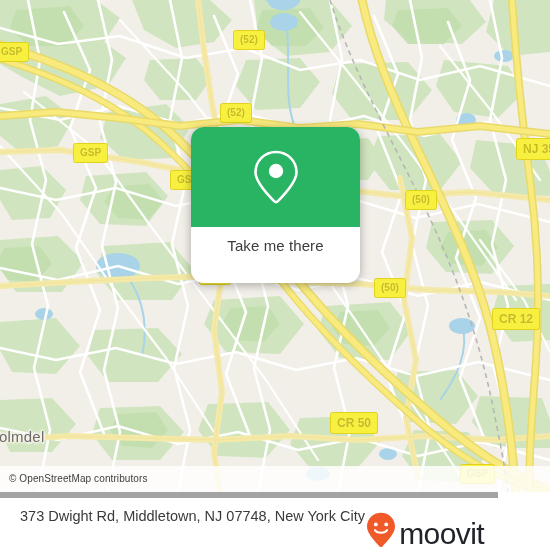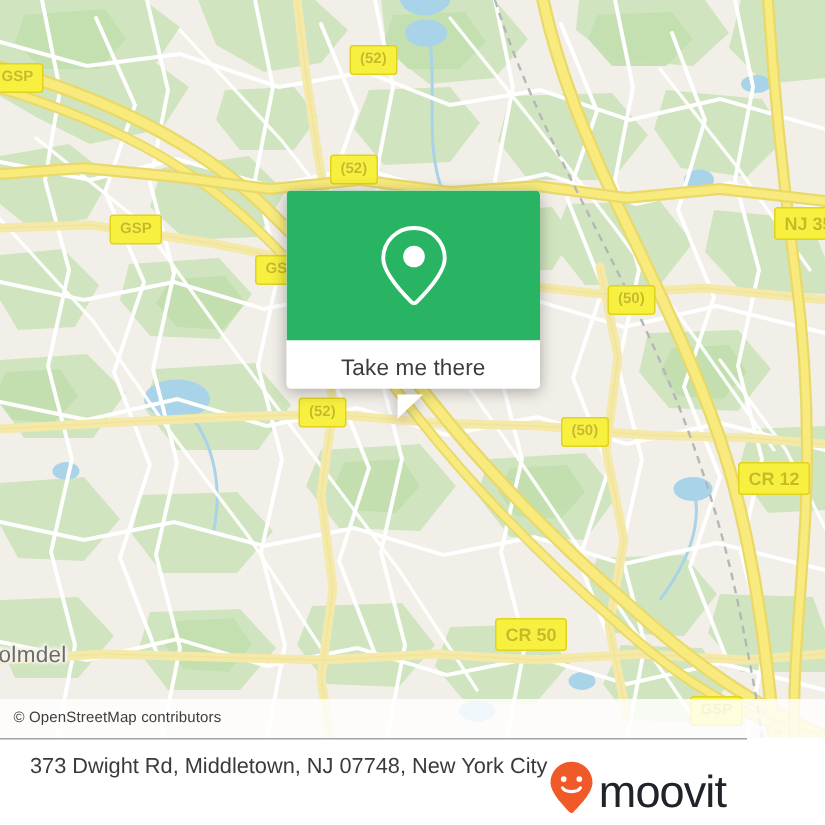--- a/index.html
+++ b/index.html
@@ -87,22 +87,22 @@
     height: 137px;
     border-radius: 3px;
     overflow: visible;
     filter: drop-shadow(0 2px 5px rgba(0,0,0,0.30));
     z-index: 40;
   }
   #card-inner {
     position: absolute;
     left: 0; top: 0;
     width: 169px;
-    height: 132px;
-    border-radius: 3px;
+    height: 156px;
+    border-radius: 13px;
     overflow: hidden;
     background: #ffffff;
   }
   #card-green {
     position: absolute;
     left: 0; top: 0;
     width: 169px;
     height: 100px;
     background: #29b463;
     display: flex;
@@ -137,21 +137,21 @@
   }
 
   
   #footer-bar {
     position: absolute;
     left: 0;
     top: 492px;
     width: 498px;
     height: 58px;
     background: #ffffff;
-    border-top: 1px solid #a3a3a3;
+    border-top: 6px solid #a3a3a3;
     box-sizing: border-box;
     padding-left: 46px;
   }
   #address-text {
     position: absolute;
     left: 20px;
     top: 8px;
     width: 380px;
     font-size: 14.5px;
     line-height: 20px;

